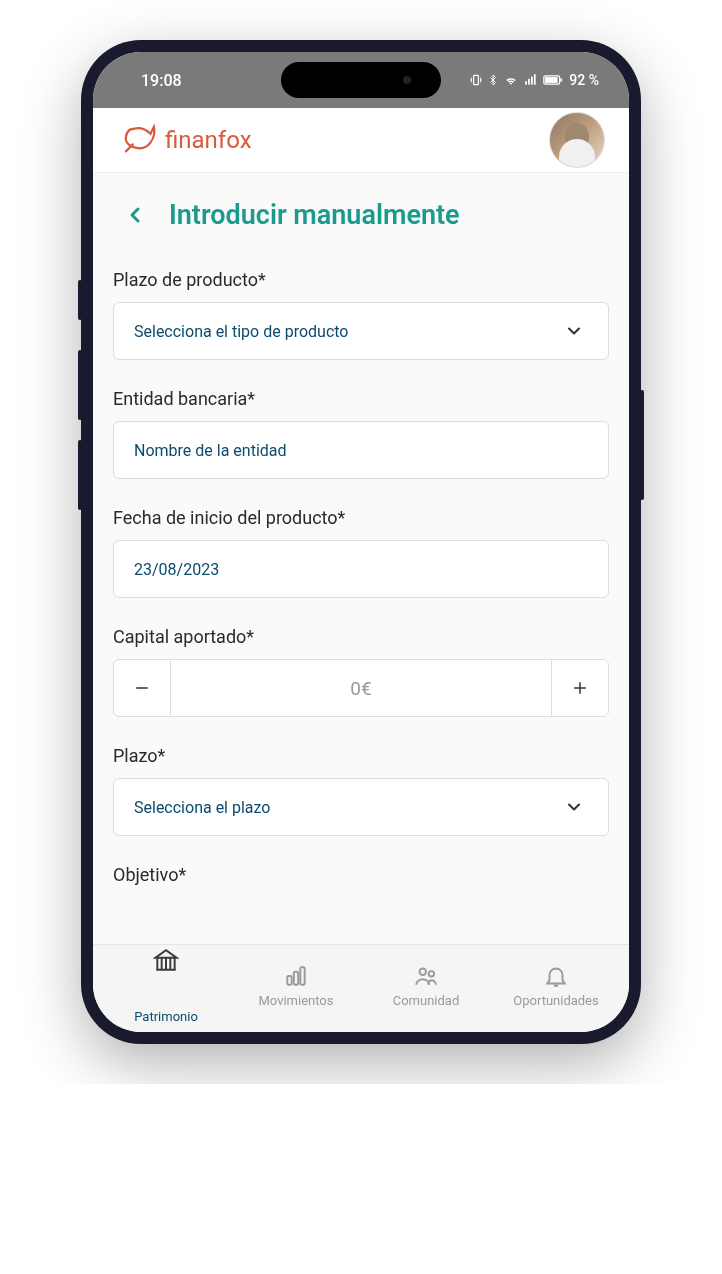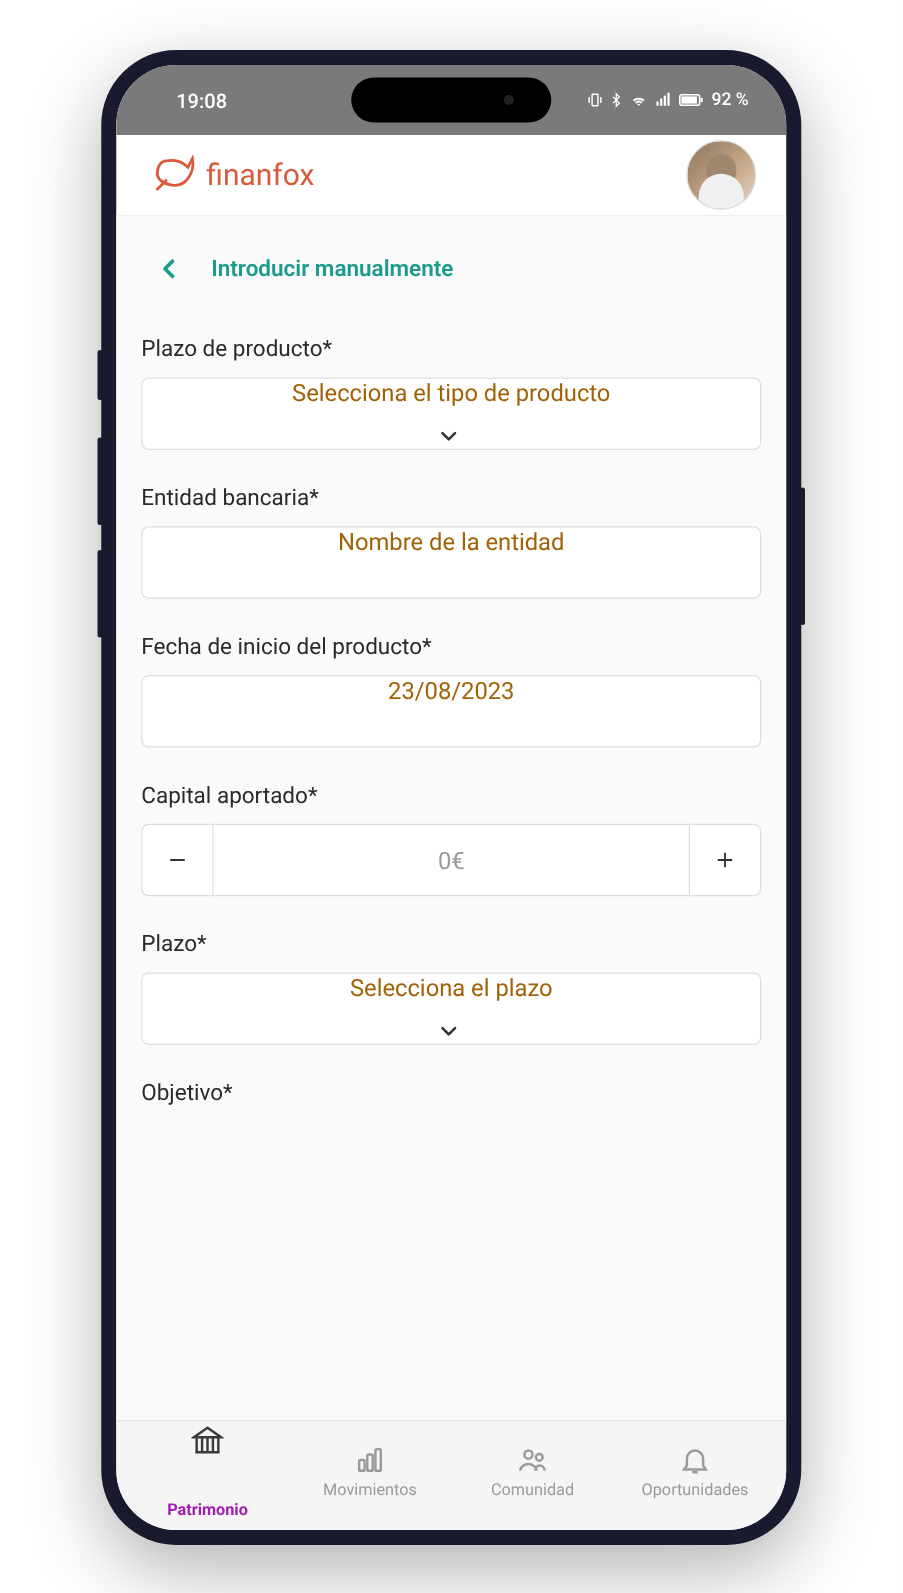--- a/index.html
+++ b/index.html
@@ -9,21 +9,21 @@
       font-family: -apple-system, BlinkMacSystemFont, "Segoe UI", Roboto, sans-serif;
     }
     body {
       background: #fff;
       display: flex;
       justify-content: center;
       padding: 40px 20px;
     }
     .phone-frame {
       width: 560px;
-      height: 1196px;
+      height: 1004px;
       background: #1a1a2e;
       border-radius: 60px;
       padding: 12px;
       box-shadow: 0 20px 60px rgba(0,0,0,0.3);
       position: relative;
     }
     .phone-screen {
       width: 100%;
       height: 100%;
       background: #fff;
@@ -148,46 +148,45 @@
     .back-btn {
       width: 36px;
       height: 36px;
       display: flex;
       align-items: center;
       justify-content: center;
       cursor: pointer;
     }
     .page-title {
       color: #1a9b8e;
-      font-size: 18px;
+      font-size: 27px;
       font-weight: 600;
     }
     .form-group {
       margin-bottom: 28px;
     }
     .form-label {
       display: block;
       color: #2a2a2a;
       font-size: 18px;
       font-weight: 400;
       margin-bottom: 12px;
     }
     .form-select, .form-input {
       width: 100%;
       height: 58px;
       border: 1px solid #ddd;
       border-radius: 6px;
       background: #fff;
       padding: 0 20px;
-      font-size: 19px;
-      color: #a16207;
+      font-size: 16px;
+      color: #0c4a6e;
       display: flex;
       align-items: center;
       justify-content: space-between;
-      flex-direction: column;
     }
     .form-select {
       cursor: pointer;
     }
     .chevron-down {
       width: 20px;
       height: 20px;
       margin-right: 4px;
     }
     .stepper {
@@ -242,22 +241,22 @@
     }
     .nav-icon {
       width: 26px;
       height: 26px;
     }
     .nav-label {
       font-size: 13px;
       color: #9a9a9a;
     }
     .nav-item.active .nav-label {
-      color: #a21caf;
-      font-weight: 700;
+      color: #0c4a6e;
+      font-weight: 400;
       margin-top: 32px;
     }
     .side-btn {
       position: absolute;
       background: #1a1a2e;
       border-radius: 2px;
     }
     .side-btn.left1 { left: -3px; top: 240px; width: 4px; height: 40px; }
     .side-btn.left2 { left: -3px; top: 310px; width: 4px; height: 70px; }
     .side-btn.left3 { left: -3px; top: 400px; width: 4px; height: 70px; }

